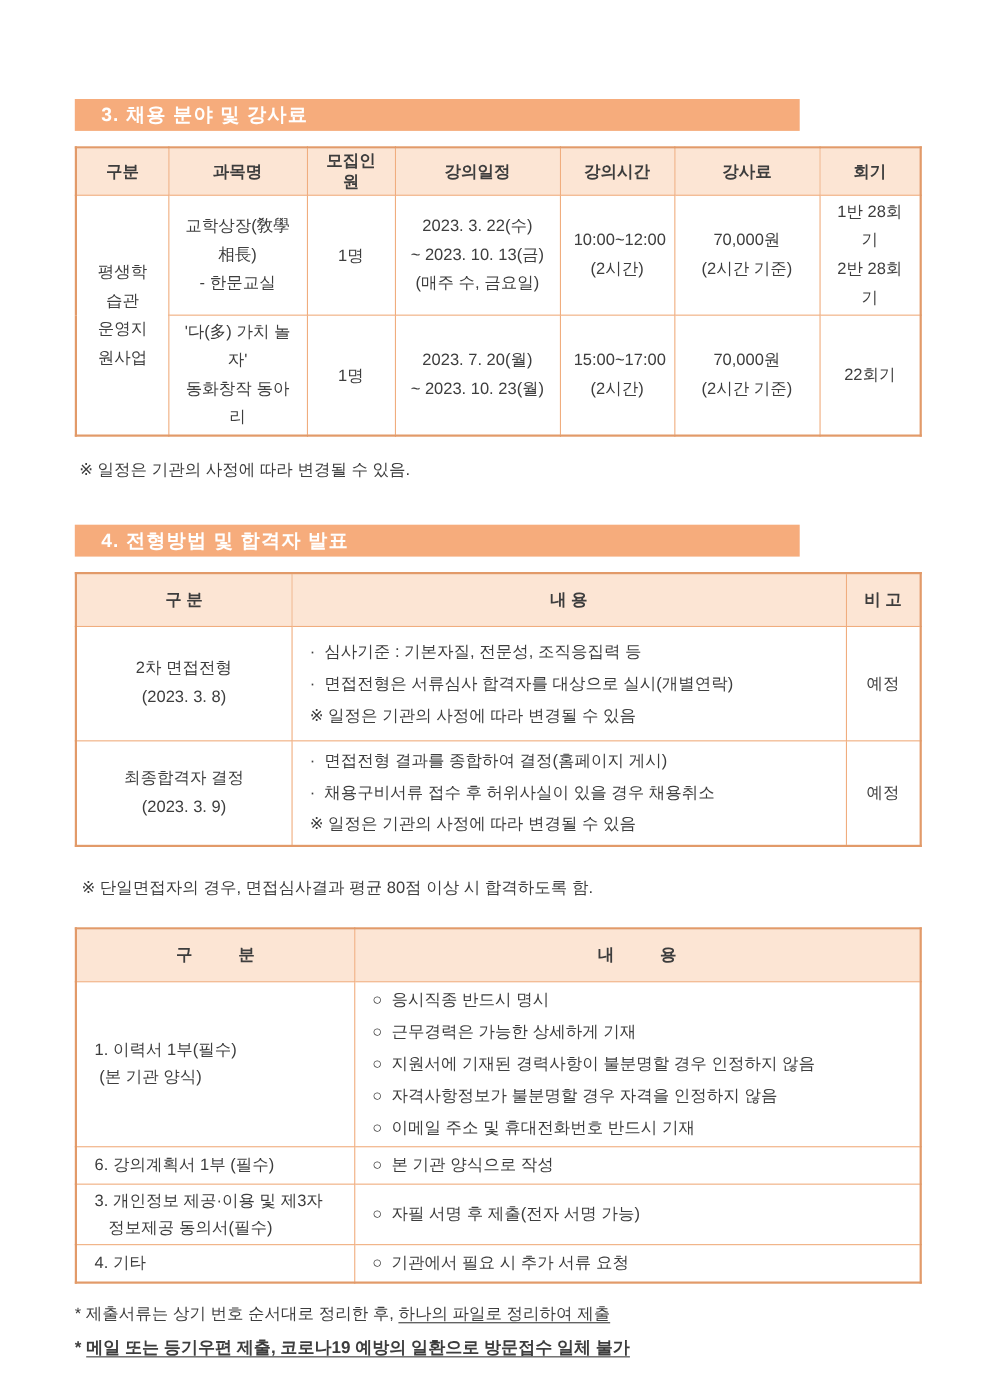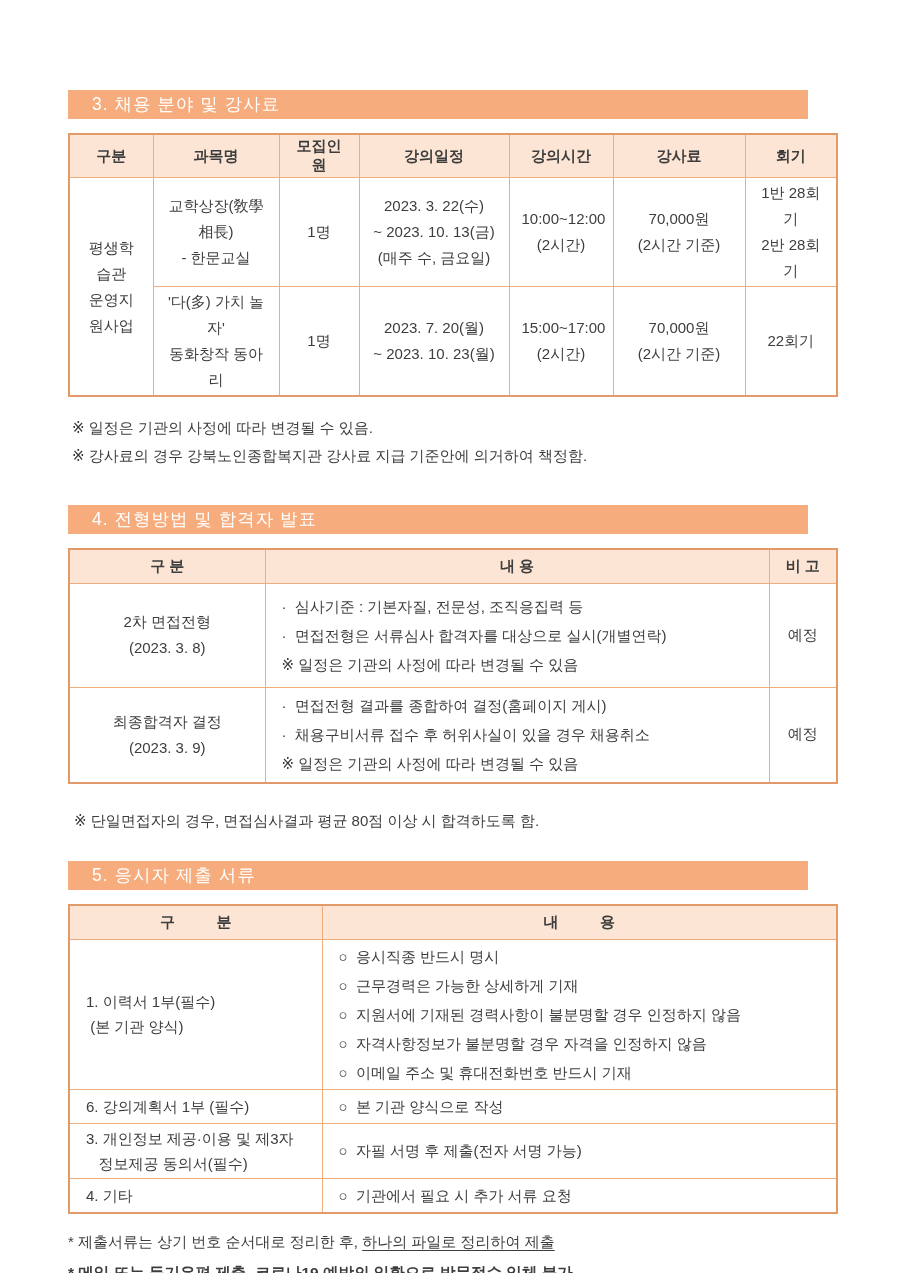--- a/index.html
+++ b/index.html
@@ -12,28 +12,28 @@
     color: var(--text-color, #3d3d3d);
   }
   .page {
     box-sizing: border-box;
     width: 900px;
     height: 1273px;
     padding: 90px 64px 0 68px;
     overflow: hidden;
   }
   .section-bar {
-    width: 740px;
+    width: 659px;
     box-sizing: border-box;
     height: 29px;
     line-height: 29px;
     background: var(--section-bar-bg, #F6AC7C);
     color: var(--section-bar-text, #ffffff);
     font-size: 17.5px;
-    font-weight: normal;
+    font-weight: bold;
     padding-left: 24px;
     letter-spacing: 1px;
   }
   table.tbl {
     border-collapse: collapse;
     table-layout: fixed;
     width: 768px;
     border: 2px solid var(--table-border-outer, #E29A69);
   }
   .tbl th, .tbl td {
@@ -43,21 +43,21 @@
     text-align: center;
     padding: 2px 12px;
     box-sizing: border-box;
     overflow: hidden;
   }
   .tbl th {
     background: var(--table-header-bg, #FCE5D4);
     font-weight: bold;
     height: 38px;
   }
-  .t4 th, .t5 th { height: 34px; }
+  .t4 th, .t5 th { height: 48px; }
   .ml { white-space: pre-wrap; line-height: 26px; }
   .left { text-align: left !important; padding-left: 16px !important; }
   .spread { white-space: pre; }
   .t3 .r1 td { height: 80px; }
   .t3 .r2 td { height: 58px; }
   .t4 .r1 td { height: 70px; }
   .t4 .r2 td { height: 104px; }
   .t4 .r3 td { height: 96px; }
   .t4 td.content { line-height: 29px; }
   .t5 .r1 td { height: 150px; }
@@ -132,21 +132,20 @@
 (2시간)</td>
         <td class="ml">70,000원
 (2시간 기준)</td>
         <td class="ml">22회기</td>
       </tr>
     </tbody>
   </table>
 
   <div class="notes3">
     <div>※ 일정은 기관의 사정에 따라 변경될 수 있음.</div>
-    <div>※ 강사료의 경우 강북노인종합복지관 강사료 지급 기준안에 의거하여 책정함.</div>
   </div>
 
   <div class="section-bar bar4">
     <span>4. 전형방법 및 합격자 발표</span>
   </div>
 
   <table class="tbl t4 mt-table">
     <colgroup>
       <col style="width:196px">
         <col style="width:504px">
@@ -174,23 +173,20 @@
         <td class="ml left content">·  면접전형 결과를 종합하여 결정(홈페이지 게시)
 ·  채용구비서류 접수 후 허위사실이 있을 경우 채용취소
 ※ 일정은 기관의 사정에 따라 변경될 수 있음</td>
         <td>예정</td>
       </tr>
     </tbody>
   </table>
 
   <div class="note4">※  단일면접자의 경우, 면접심사결과 평균 80점 이상 시 합격하도록 함.</div>
 
-  <div class="section-bar bar5">
-    <span>5. 응시자 제출 서류</span>
-  </div>
 
   <table class="tbl t5 mt-table">
     <colgroup>
       <col style="width:253px">
         <col style="width:515px">
     </colgroup>
     <thead>
       <tr>
         <th class="spread">구          분</th>
         <th class="spread">내          용</th>

